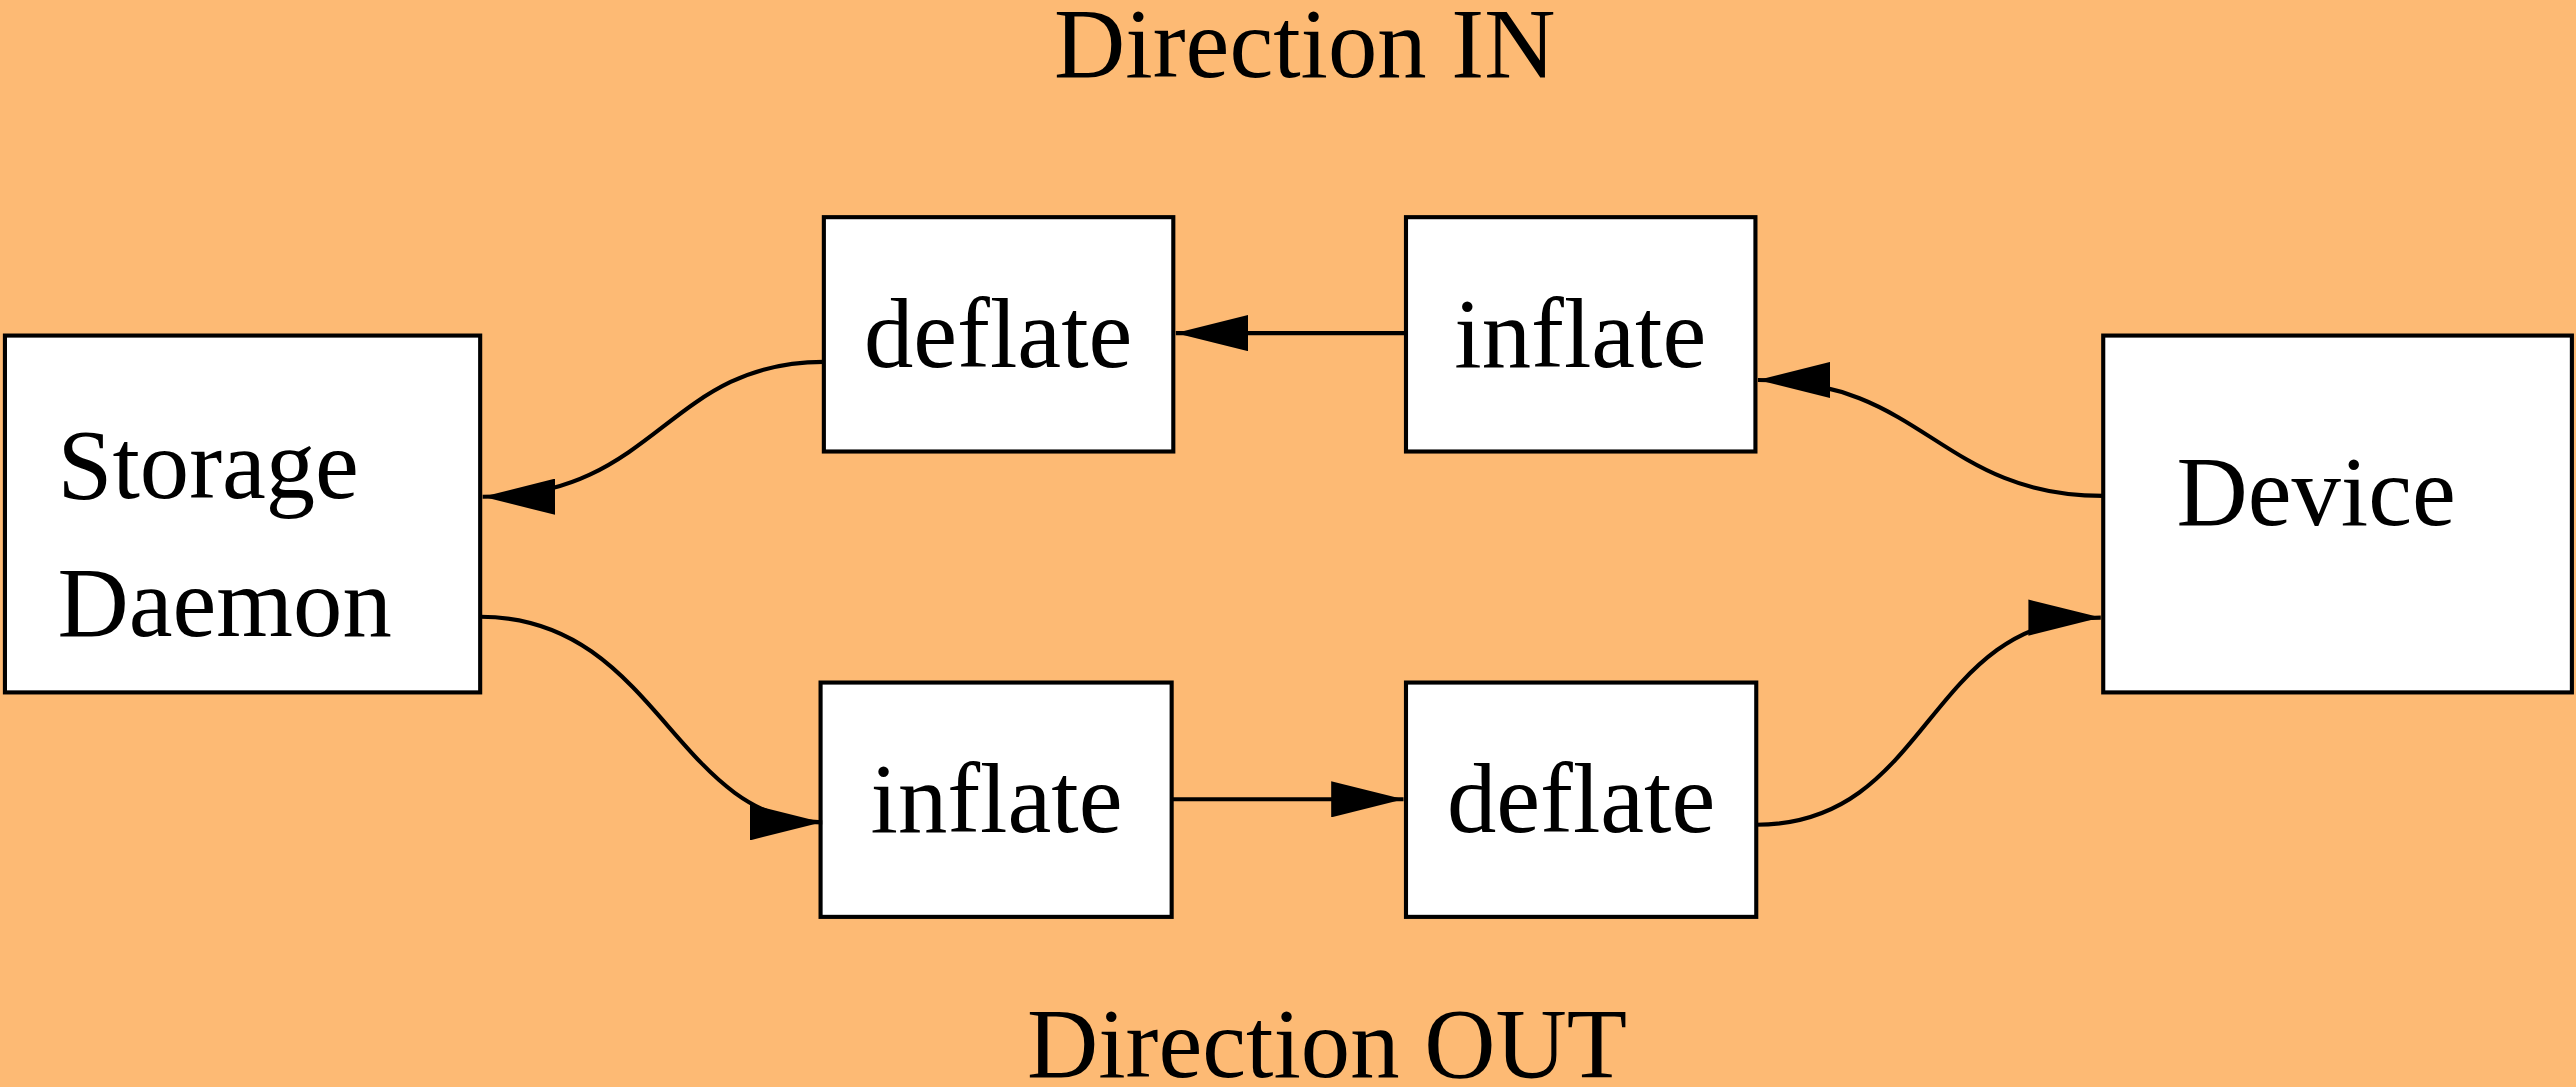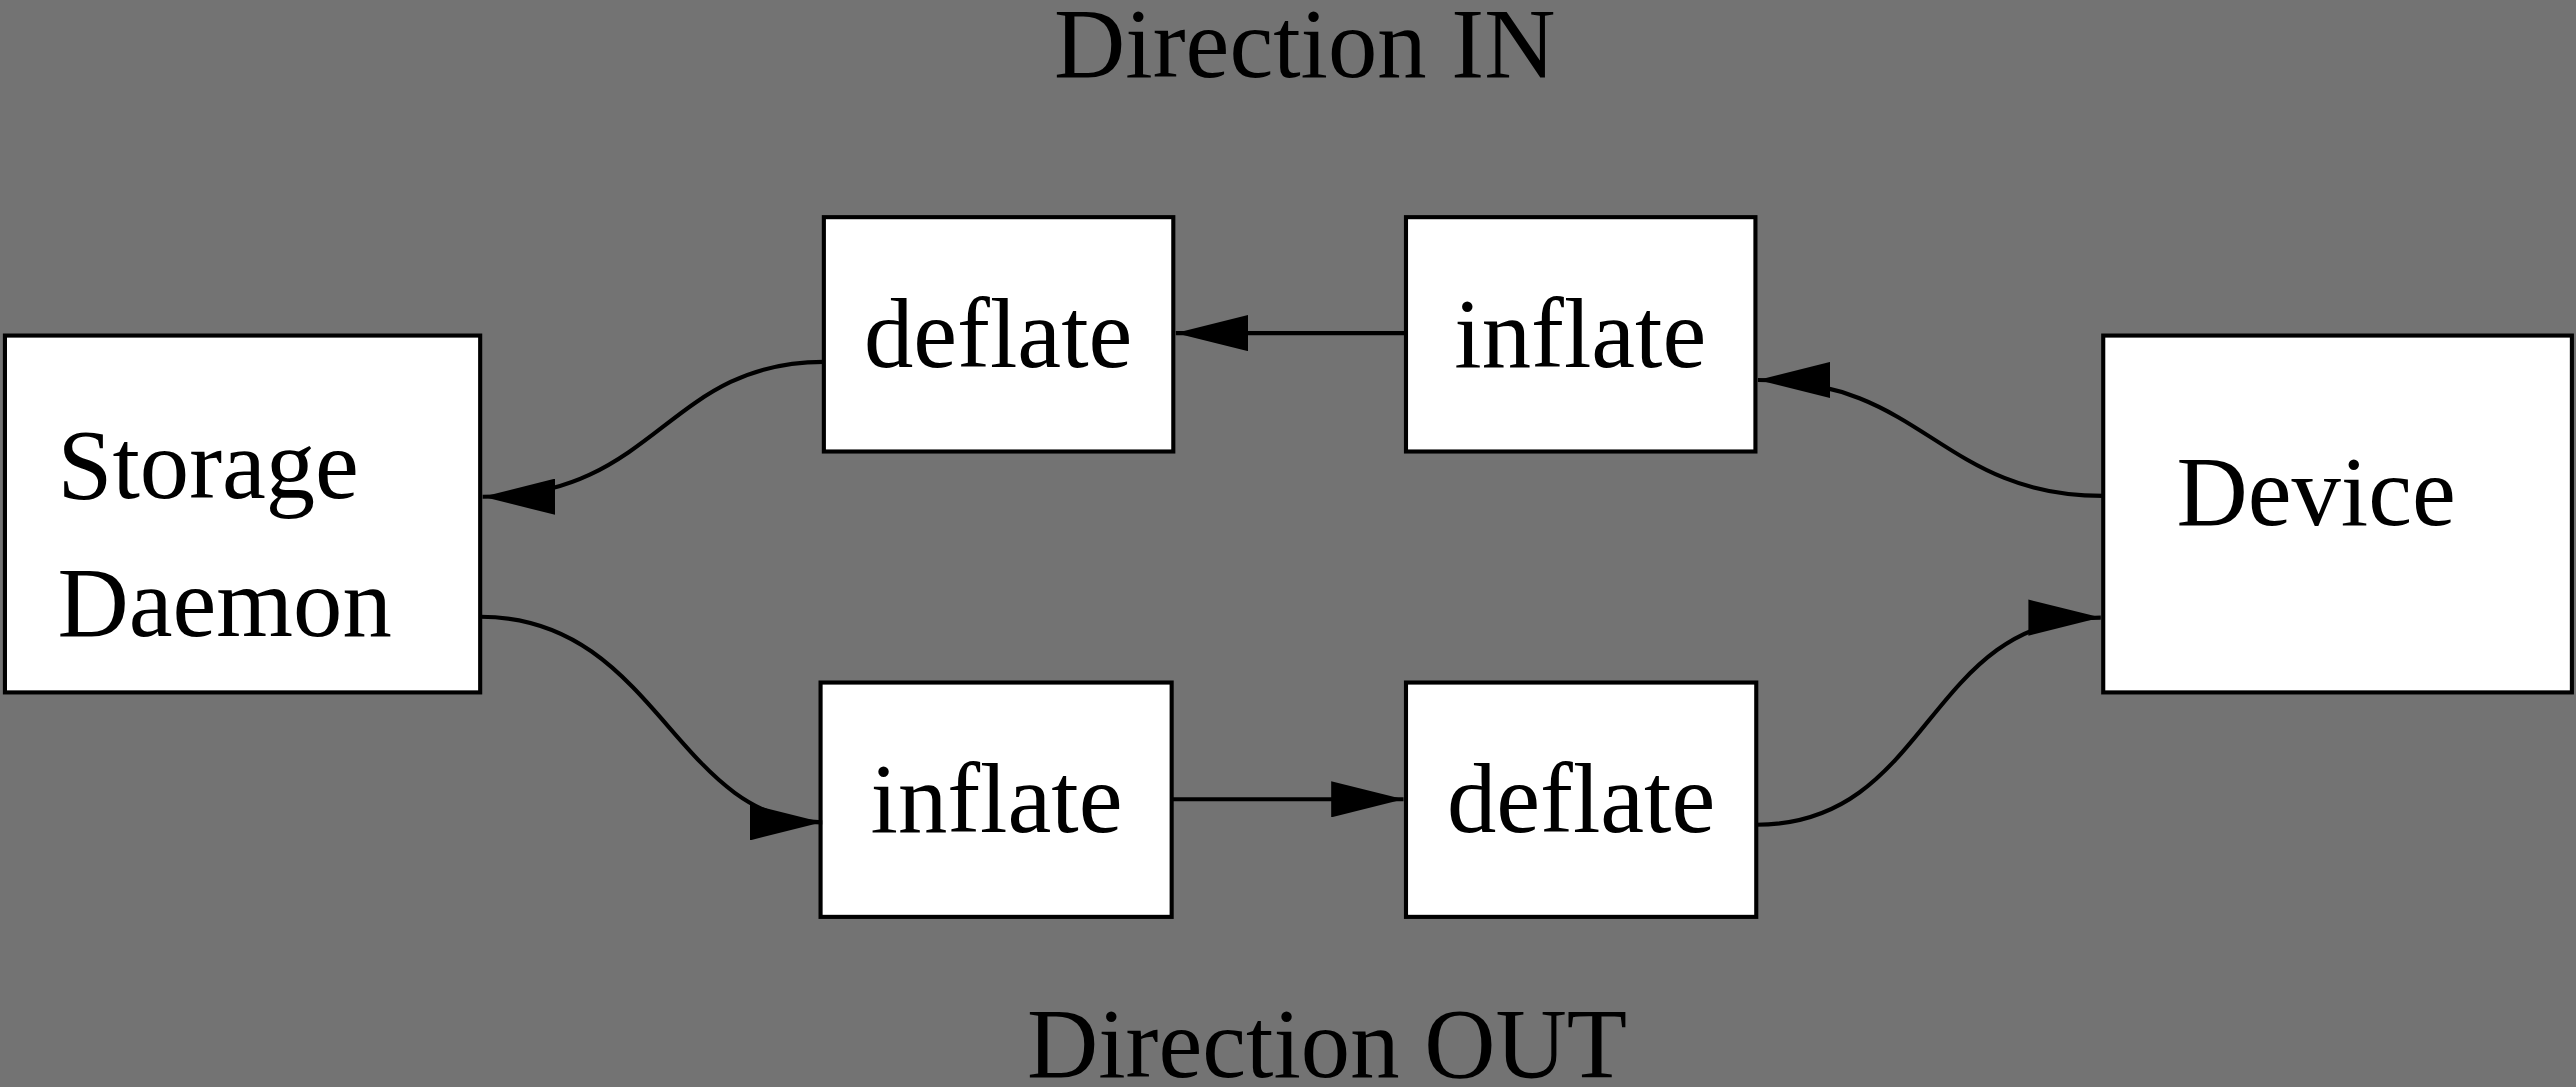--- a/index.html
+++ b/index.html
@@ -3,21 +3,21 @@
 <meta charset="utf-8">
 <style>
   html, body {
     margin: 0;
     padding: 0;
     background: #ffffff;
   }
   .diagram-stage {
     width: 2576px;
     height: 1088px;
-    background: #737373;
+    background: #fdba74;
     position: relative;
     overflow: hidden;
   }
   svg {
     display: block;
     width: 2576px;
     height: 1088px;
   }
   .box {
     fill: #ffffff;

